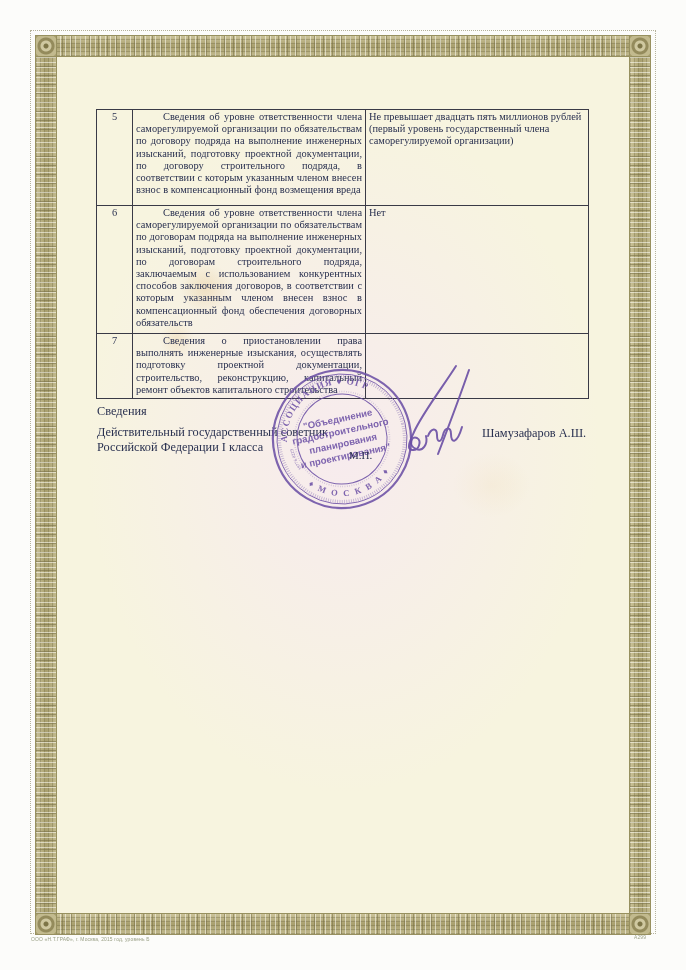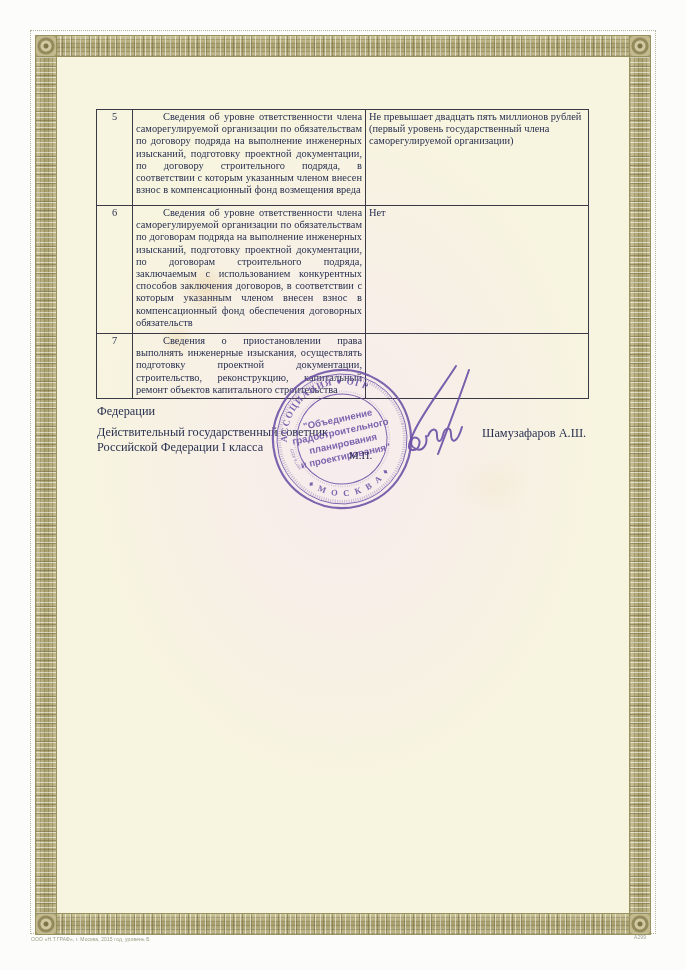--- a/index.html
+++ b/index.html
@@ -121,21 +121,21 @@
         <td class="cell-val">Нет</td>
       </tr>
       <tr class="r7">
         <td class="cell-num">7</td>
         <td class="cell-desc">Сведения о приостановлении права выполнять инженерные изыскания, осуществлять подготовку проектной документации, строительство, реконструкцию, капитальный ремонт объектов капитального строительства</td>
         <td class="cell-val"></td>
       </tr>
     </tbody>
   </table>
 
-  <div class="sigline" style="left:97px;top:404px;">Федерации</div>
+  <div class="sigline" style="left:97px;top:404px;">Сведения</div>
   <div class="sigline" style="left:97px;top:425px;">Действительный государственный советник</div>
   <div class="sigline" style="left:97px;top:440px;">Российской Федерации I класса</div>
   <div class="sigline" style="left:482px;top:406px;margin-top:20px;">Шамузафаров А.Ш.</div>
   <div class="mp">М.П.</div>
 
   <svg class="stamp-svg" width="160" height="150" viewBox="0 0 160 150" font-family="Liberation Serif, serif">
     <g transform="rotate(-14 80 73)" fill="none" stroke="#6d51a6">
       <circle cx="80" cy="73" r="69" stroke-width="2.2"></circle>
       <circle cx="80" cy="73" r="65" stroke-width="0.9"></circle>
       <circle cx="80" cy="73" r="62.5" stroke-width="3.2" stroke-dasharray="0.8 1.5" opacity="0.45"></circle>

